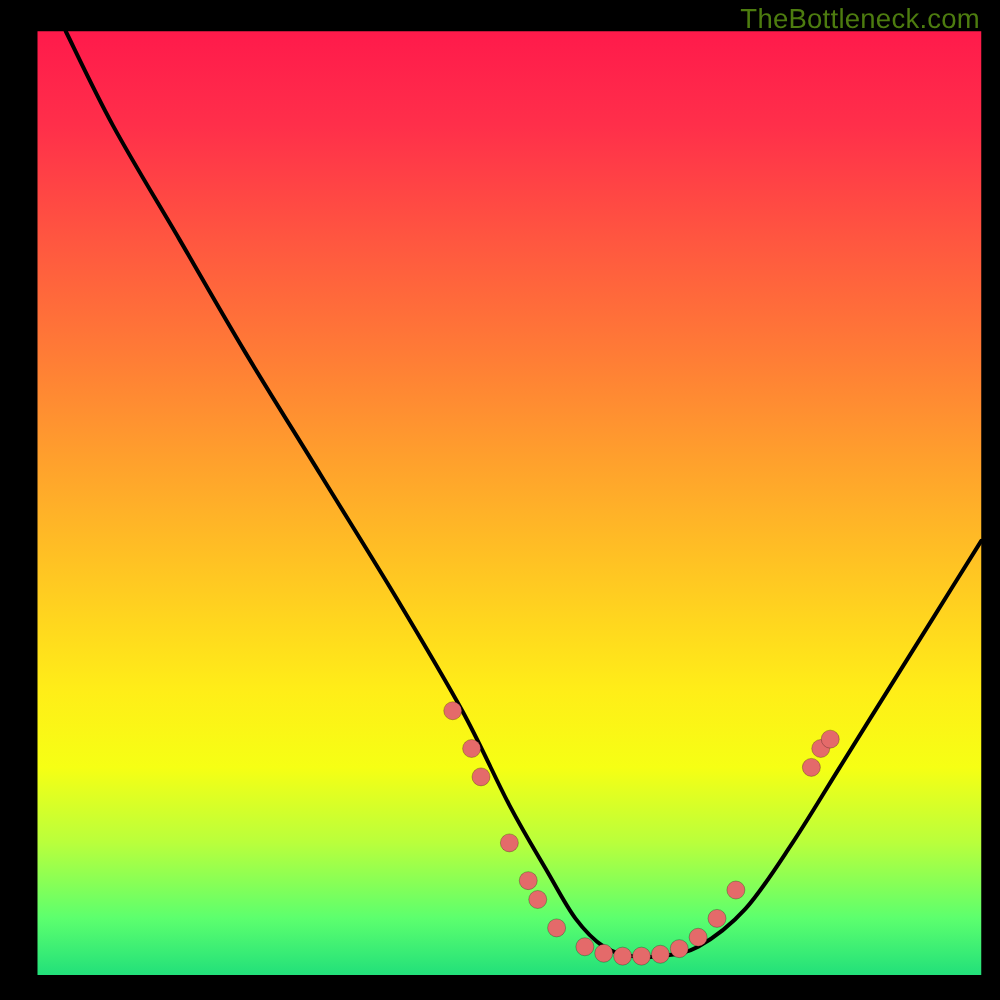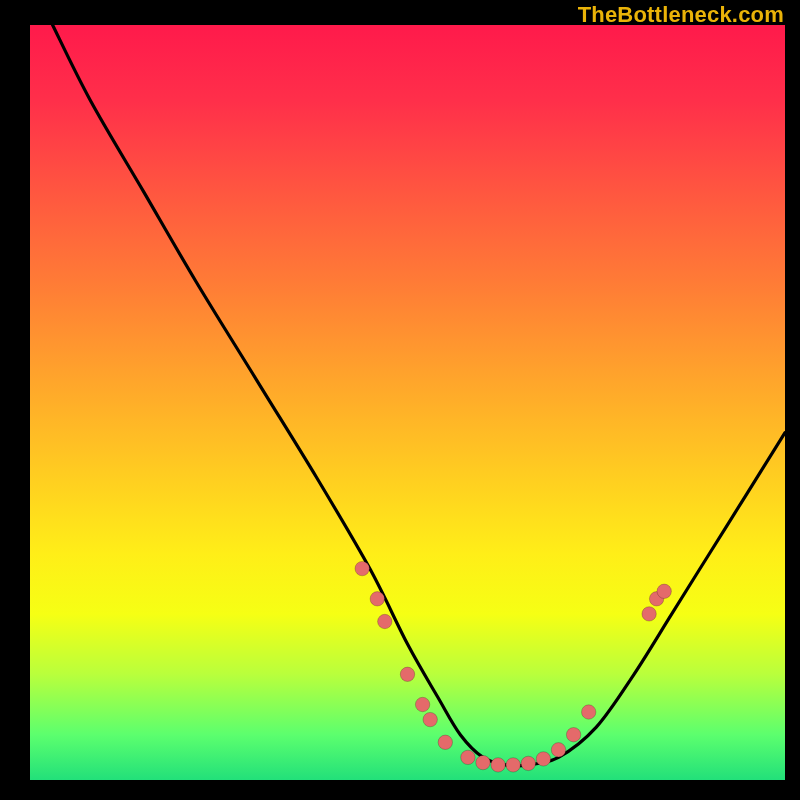--- a/index.html
+++ b/index.html
@@ -38,24 +38,24 @@
       #f6ff14 78%,
       #b9ff3c 86%,
       #5cff6e 94%,
       #22e07a 100%
     );
   }
   .watermark {
     position: absolute;
     top: 2px;
     right: 16px;
-    color: #eab308;
+    color: #4d7c0f;
     font-size: 22px;
     letter-spacing: 0.2px;
-    font-weight: 700;
+    font-weight: 400;
     user-select: none;
   }
   svg.curve {
     position: absolute;
     left: 0;
     top: 0;
     width: 755px;
     height: 755px;
     overflow: visible;
   }

